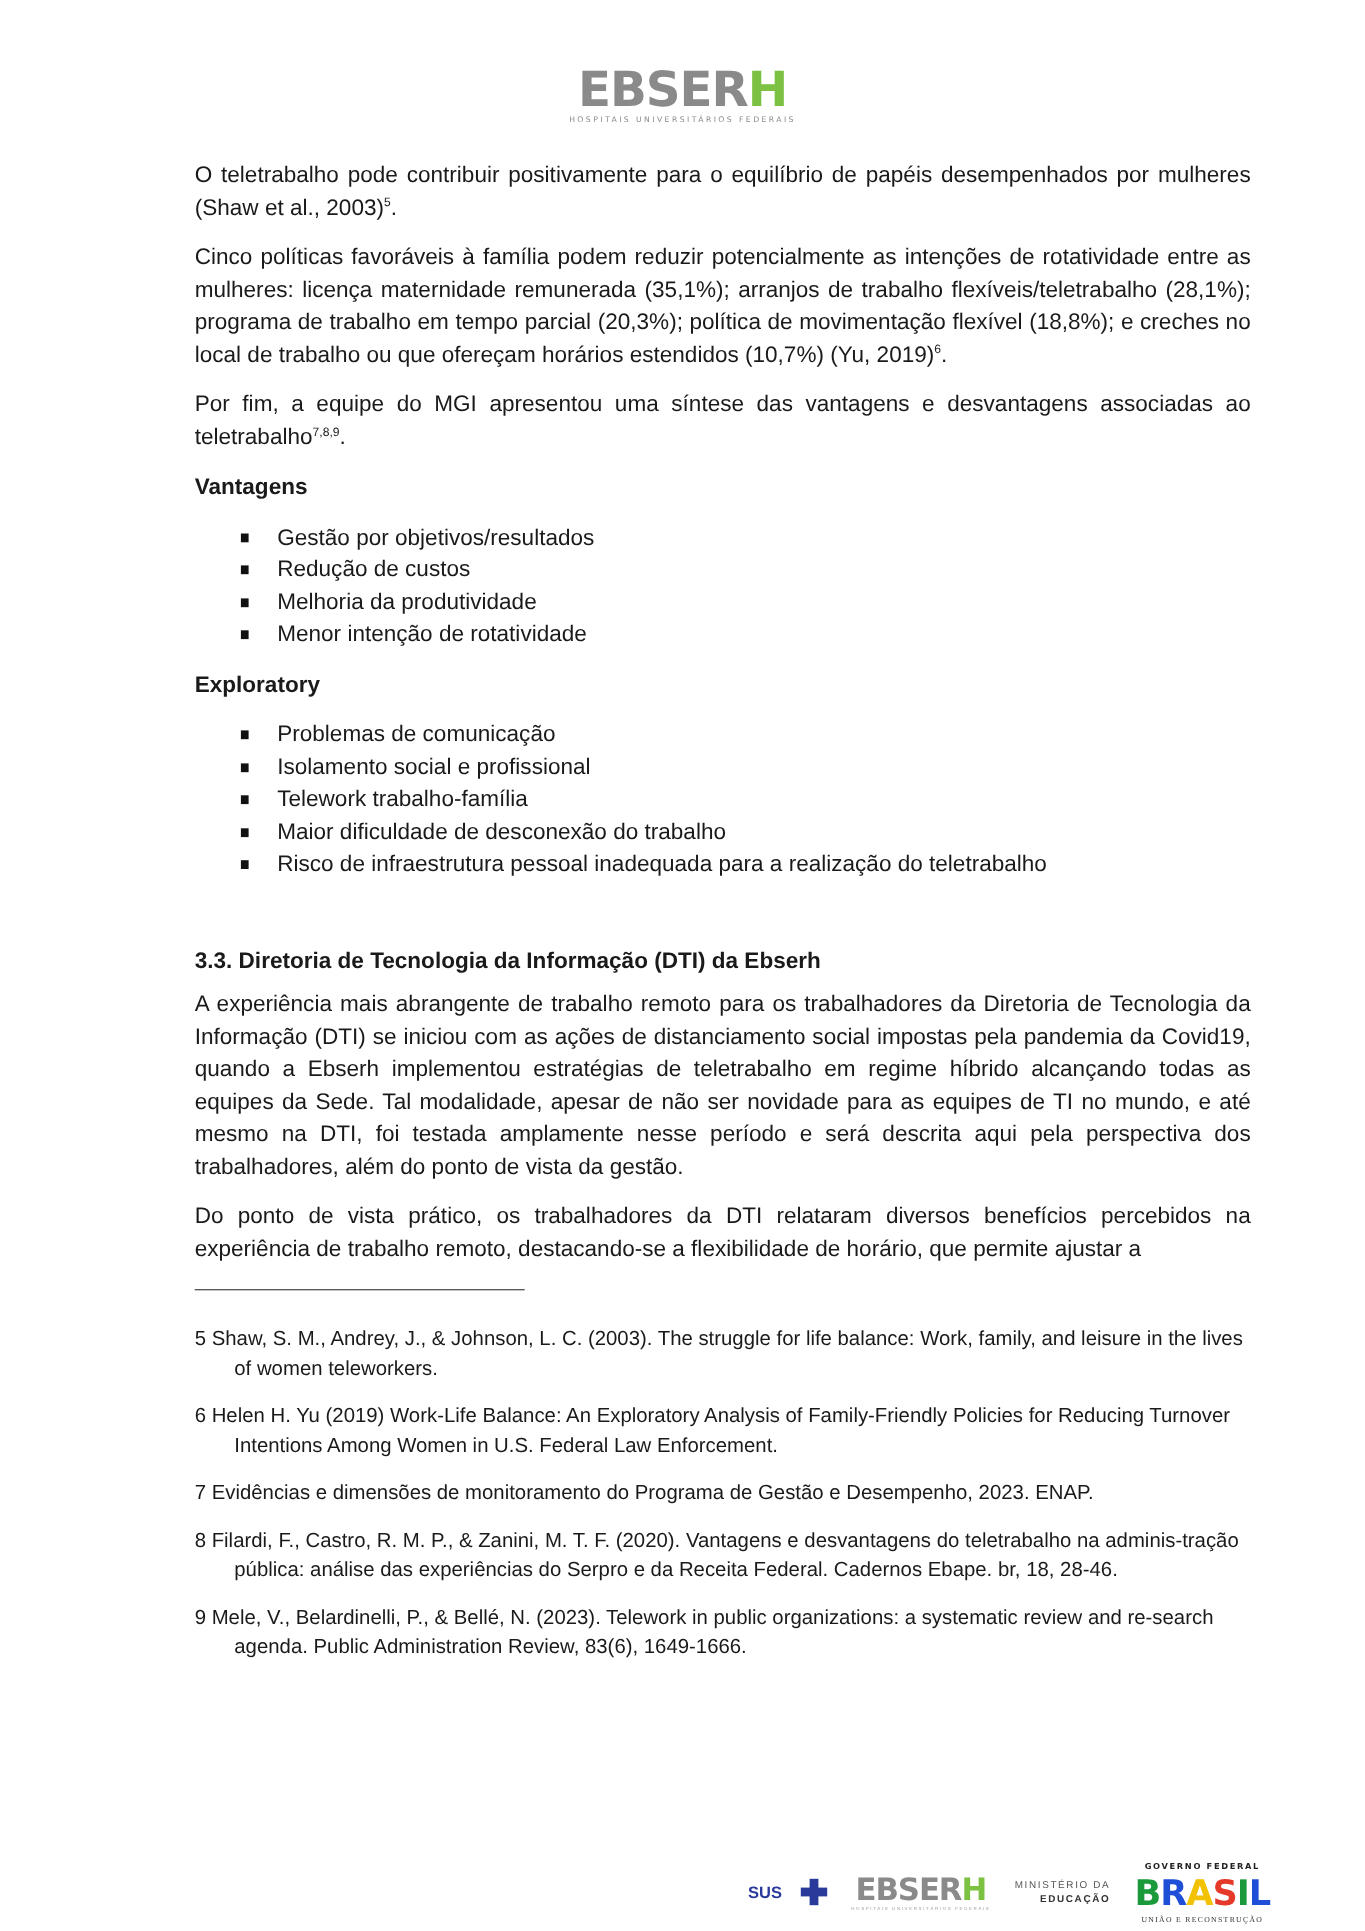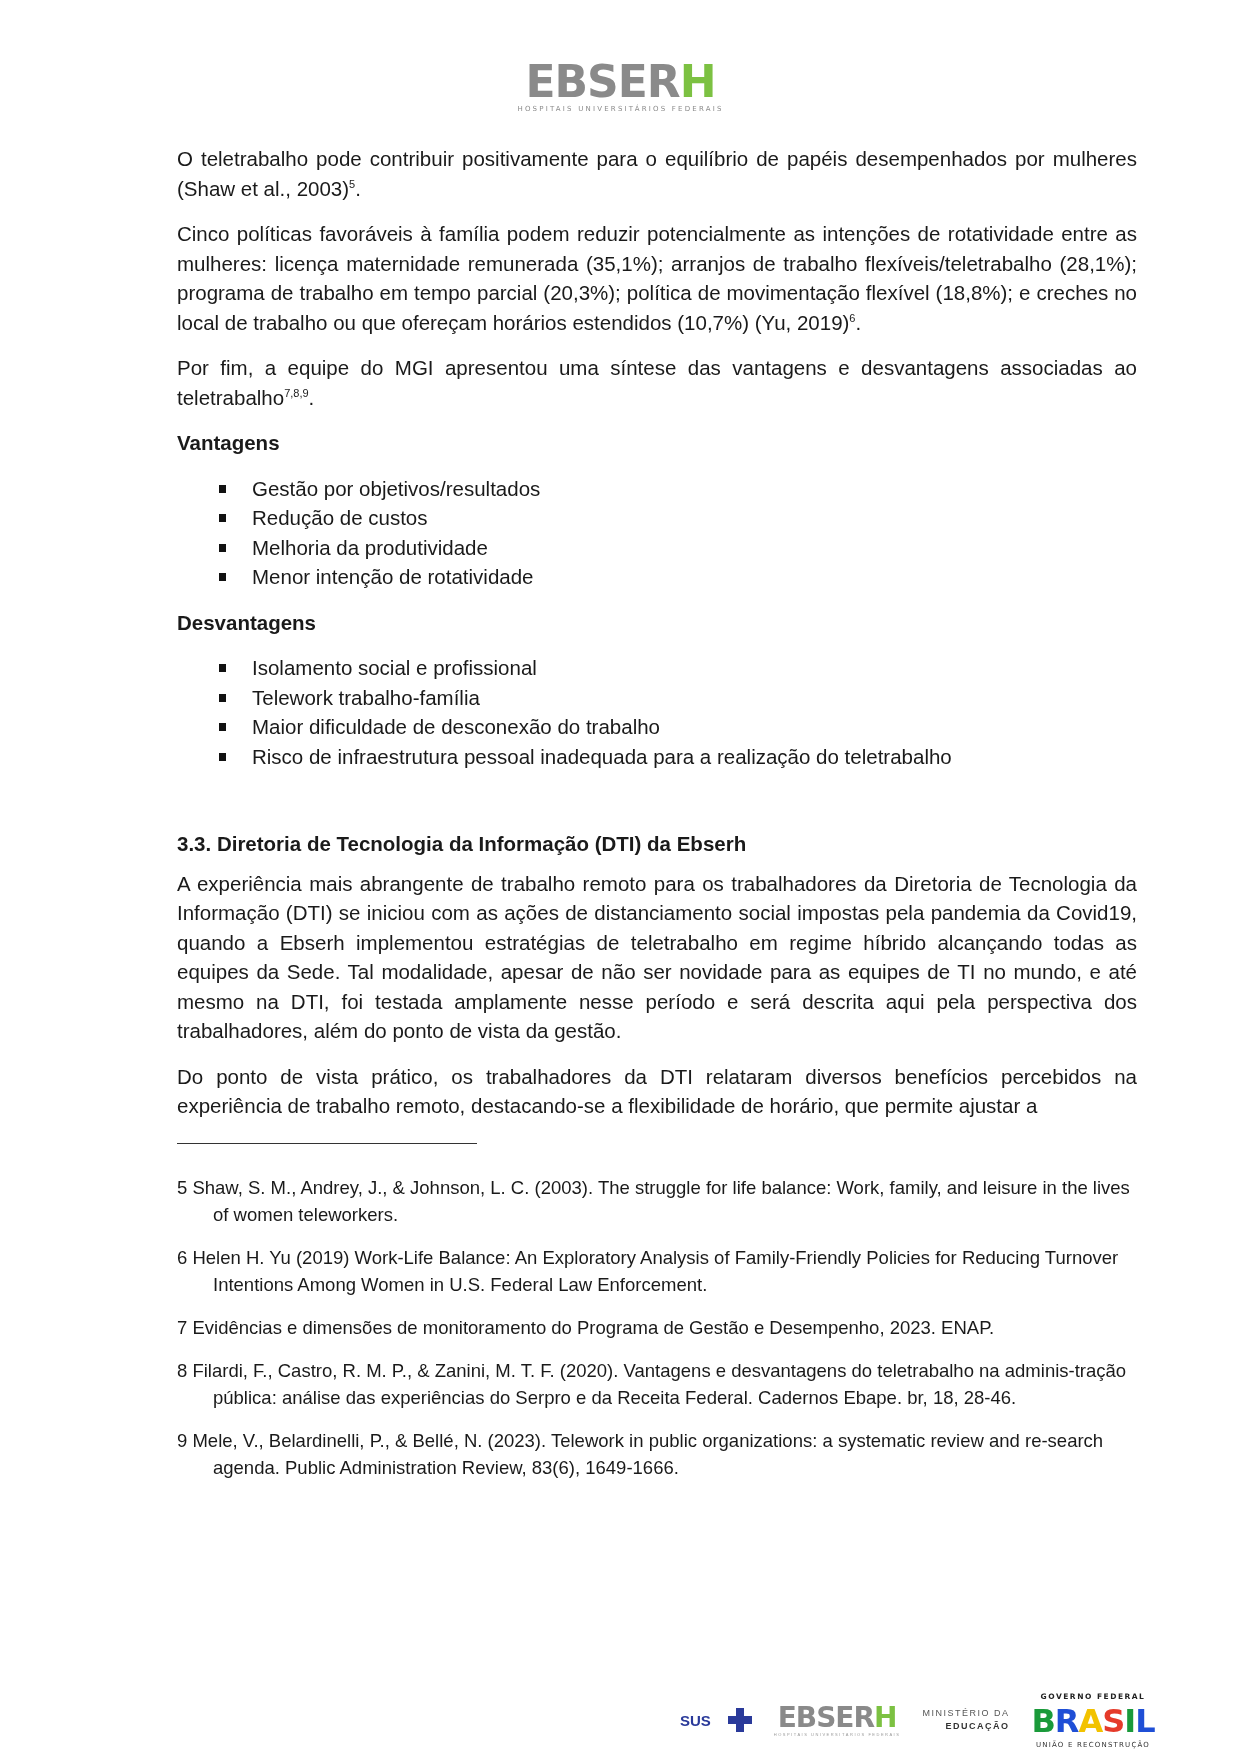--- a/index.html
+++ b/index.html
@@ -43,21 +43,21 @@
     .sus-cross::before { content: ""; position: absolute; left: 8px; top: 0; width: 8px; height: 24px; background: #2a3a9a; }
     .sus-cross::after { content: ""; position: absolute; left: 0; top: 8px; width: 24px; height: 8px; background: #2a3a9a; }
     .ebserh-small { text-align: center; }
     .ebserh-small .w { font-family: "DejaVu Sans", sans-serif; font-weight: bold; font-size: 28px; color: #8a8a8a; line-height: 28px; letter-spacing: -1px; }
     .ebserh-small .w .h { color: #7cc142; }
     .ebserh-small .s { font-size: 4px; letter-spacing: 1.5px; color: #9a9a9a; }
     .mec { text-align: right; font-size: 9px; letter-spacing: 1.5px; color: #555; line-height: 13px; font-family: Liberation Sans, sans-serif; }
     .mec b { color: #333; text-align: center; }
     .gov { text-align: center; font-family: "DejaVu Sans", sans-serif; }
     .gov .t { font-size: 7.5px; font-weight: bold; letter-spacing: 1.5px; color: #222; }
-    .gov .b { font-size: 7px; letter-spacing: 1.2px; color: #333; }
+    .gov .b { font-size: 7px; letter-spacing: 1.2px; color: #333; font-family: Liberation Serif, serif; }
     .brasil { display: flex; height: 34px; margin: 3px 0; }
     .brasil span { font-weight: bold; font-size: 32px; line-height: 34px; font-family: "DejaVu Sans", sans-serif; letter-spacing: -1px; }
   </style>
 </head>
 <body>
 
 <div class="header-logo">
   <div class="logo-word"><span>EBSER</span><span class="h">H</span></div>
   <div class="logo-sub">HOSPITAIS UNIVERSITÁRIOS FEDERAIS</div>
 </div>
@@ -70,22 +70,23 @@
   <p class="body"><span>Por fim, a equipe do MGI apresentou uma síntese das vantagens e desvantagens associadas ao teletrabalho</span><sup>7,8,9</sup><span>.</span></p>
 
   <h3 class="sub">Vantagens</h3>
   <ul class="bullets">
     <li><span class="bullet"></span><span>Gestão por objetivos/resultados</span></li>
     <li><span class="bullet"></span><span>Redução de custos</span></li>
     <li><span class="bullet"></span><span>Melhoria da produtividade</span></li>
     <li><span class="bullet"></span><span>Menor intenção de rotatividade</span></li>
   </ul>
 
-  <h3 class="sub">Desvantagens</h3>
+  <h3 class="sub">Exploratory</h3>
   <ul class="bullets">
+    <li><span class="bullet"></span><span>Problemas de comunicação</span></li>
     <li><span class="bullet"></span><span>Isolamento social e profissional</span></li>
     <li><span class="bullet"></span><span>Telework trabalho-família</span></li>
     <li><span class="bullet"></span><span>Maior dificuldade de desconexão do trabalho</span></li>
     <li><span class="bullet"></span><span>Risco de infraestrutura pessoal inadequada para a realização do teletrabalho</span></li>
   </ul>
 
   <h2 class="section">3.3. Diretoria de Tecnologia da Informação (DTI) da Ebserh</h2>
   <p class="body">A experiência mais abrangente de trabalho remoto para os trabalhadores da Diretoria de Tecnologia da Informação (DTI) se iniciou com as ações de distanciamento social impostas pela pandemia da Covid19, quando a Ebserh implementou estratégias de teletrabalho em regime híbrido alcançando todas as equipes da Sede. Tal modalidade, apesar de não ser novidade para as equipes de TI no mundo, e até mesmo na DTI, foi testada amplamente nesse período e será descrita aqui pela perspectiva dos trabalhadores, além do ponto de vista da gestão.</p>
   <p class="body" style="margin-bottom:0;">Do ponto de vista prático, os trabalhadores da DTI relataram diversos benefícios percebidos na experiência de trabalho remoto, destacando-se a flexibilidade de horário, que permite ajustar a</p>
 

